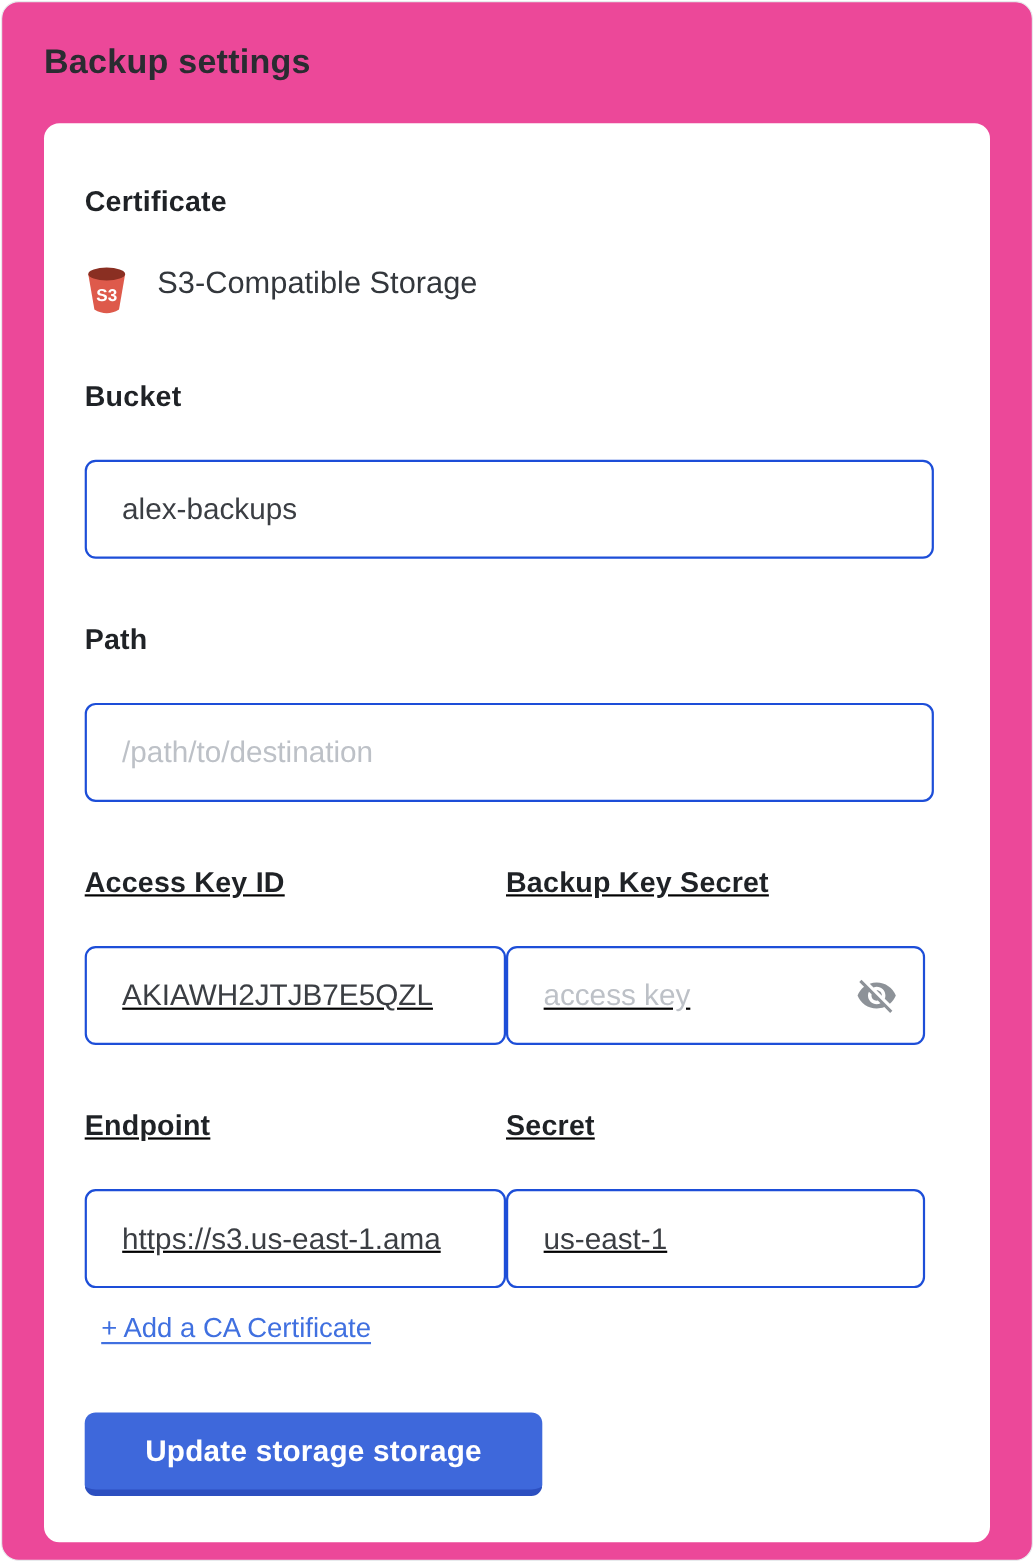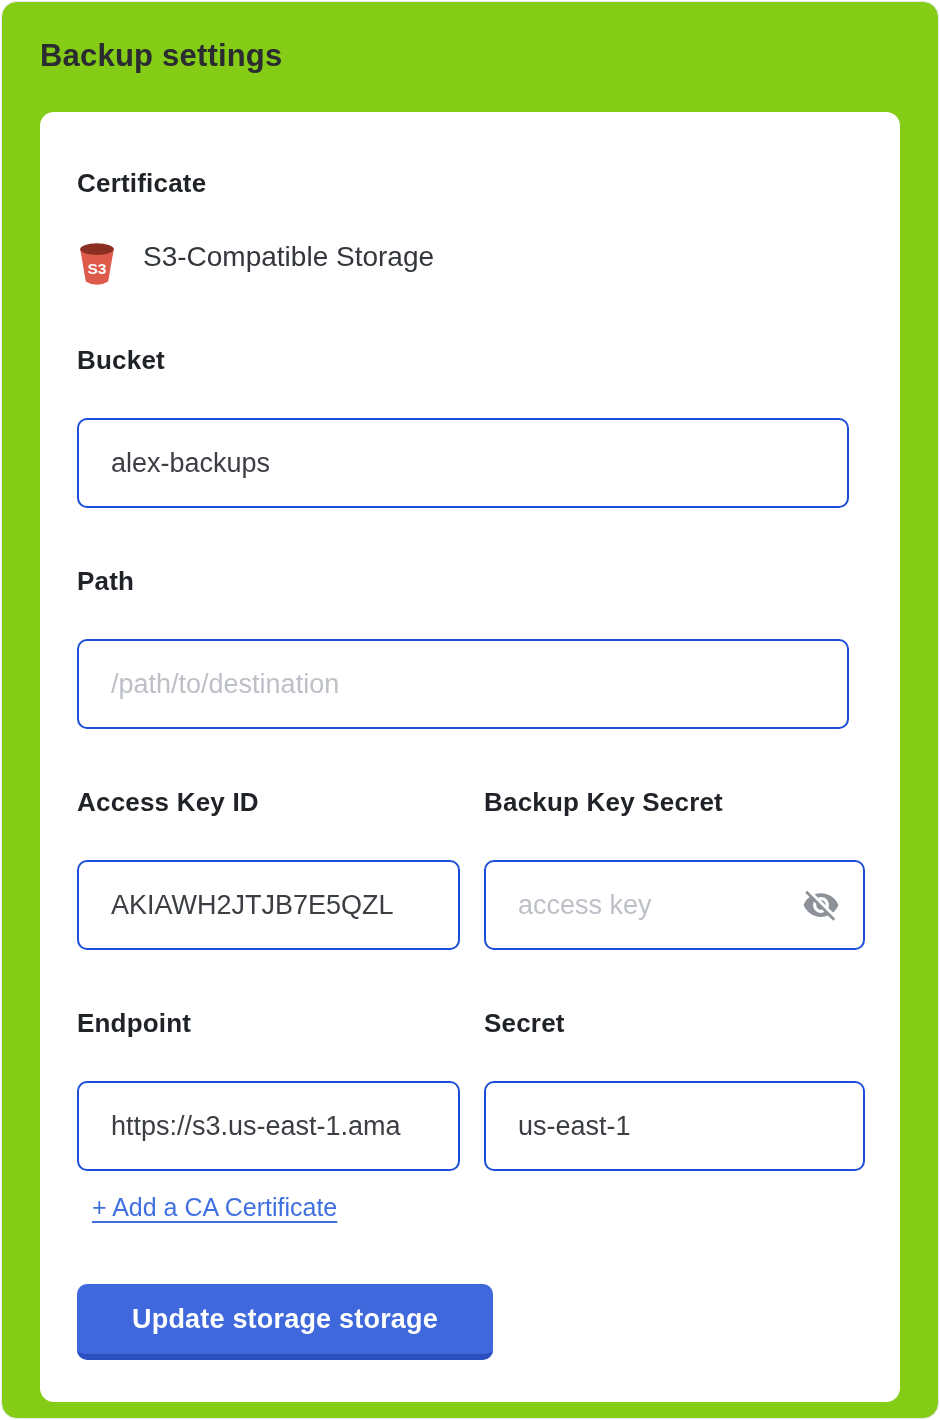--- a/index.html
+++ b/index.html
@@ -5,21 +5,21 @@
   * { box-sizing: border-box; margin: 0; padding: 0; }
   html, body { background: #ffffff; }
   body {
     width: 940px; height: 1420px;
     font-family: "Liberation Sans", "DejaVu Sans", sans-serif;
     position: relative;
   }
   .page {
     position: absolute; left: 1px; top: 1px;
     width: 938px; height: 1418px;
-    background: #84cc16;
+    background: #ec4899;
     border: 1px solid #E8EAED;
     border-radius: 16px;
     padding: 0 38px;
     overflow: hidden;
   }
   .page-title {
     padding-top: 36px;
     font-size: 31px;
     font-weight: 700;
     color: #2A2C31;
@@ -59,22 +59,22 @@
     font-family: "Liberation Sans", "DejaVu Sans", sans-serif;
     font-size: 27px;
     color: #3B3E43;
     padding: 0 32px;
     outline: none;
   }
   .text-input::placeholder { color: #BDC1C7; opacity: 1; }
   .two-col {
     display: grid;
     grid-template-columns: 383px 381px;
-    column-gap: 24px;
     margin-bottom: 58px;
+    text-decoration: underline;
   }
   .two-col .text-input { width: 100%; }
   .input-wrap { position: relative; }
   .input-wrap .text-input { padding-right: 107px; }
   .eye-btn {
     position: absolute;
     right: 22px; top: 50%;
     transform: translateY(-50%);
     width: 44px; height: 44px;
     border: 0; background: transparent;

